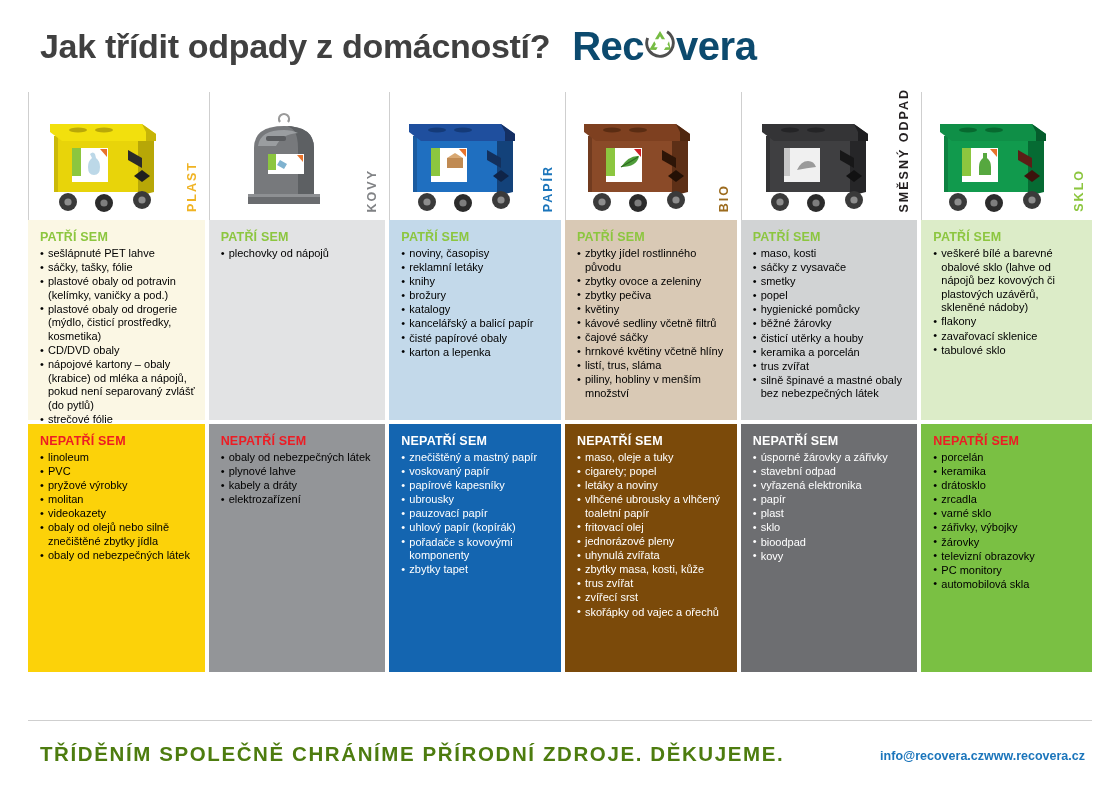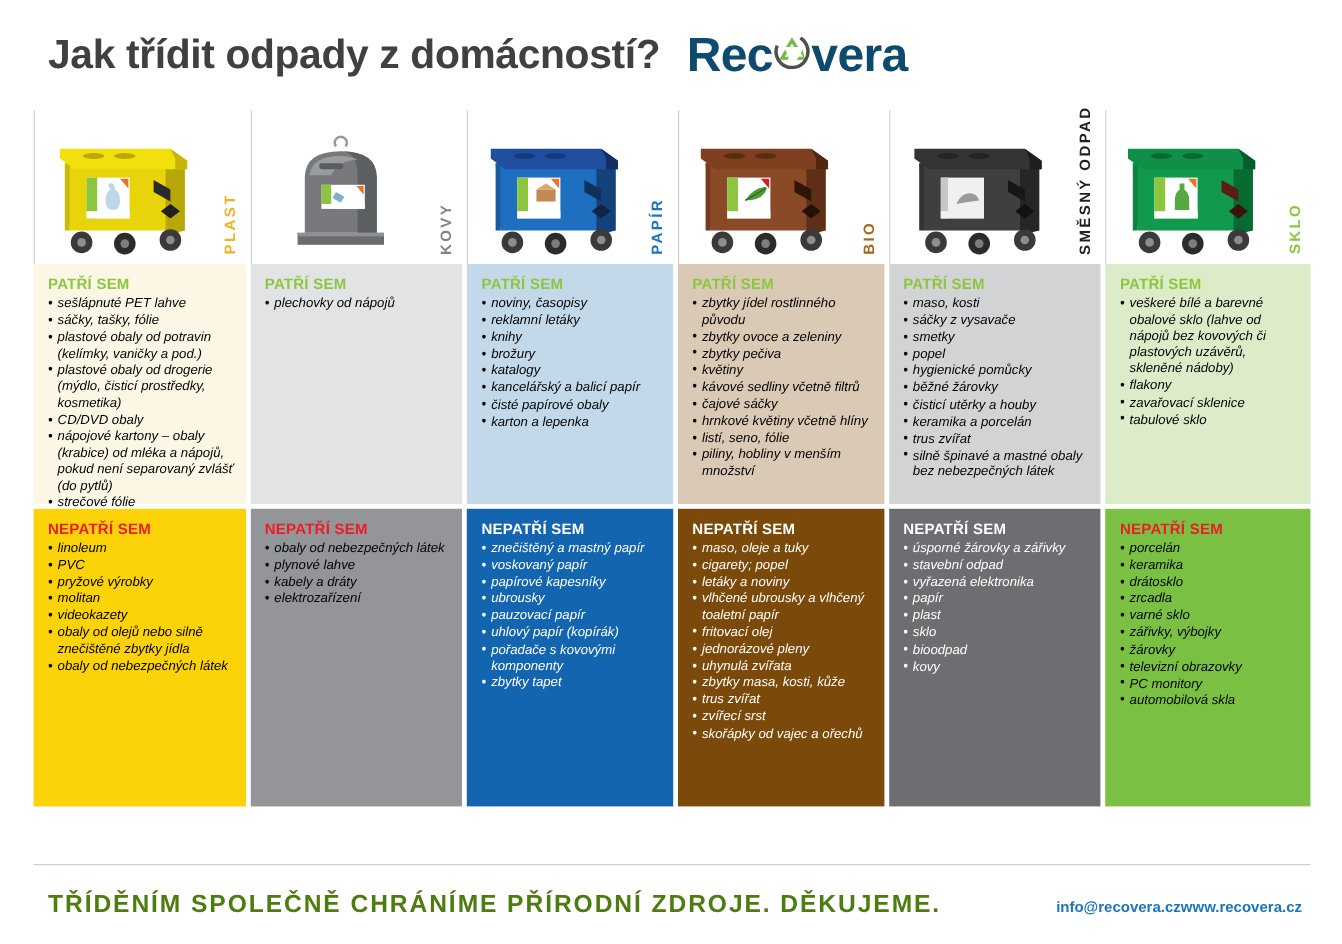--- a/index.html
+++ b/index.html
@@ -80,21 +80,21 @@
   .panel { padding: 10px 10px 10px 12px; }
   .panel.yes { height: 200px; }
   .panel.no  { height: 248px; margin-top: 4px; }
   .panel h3 {
     font-size: 12.5px; font-weight: bold; letter-spacing: .2px;
     margin-bottom: 3px;
   }
   .panel.yes h3 { color: #8cc63f; }
   .panel.no  h3 { color: #ed1c24; }
   .panel.no.dark h3 { color: #ffffff; }
-  .panel ul { list-style: none; font-style: italic; }
+  .panel ul { list-style: none; }
   .panel li {
     font-size: 11px; line-height: 13.6px;
     padding-left: 8px; position: relative;
     margin-bottom: 0.5px;
   }
   .panel li::before {
     content: "•"; position: absolute; left: 0; top: -0.5px; font-size: 11px;
   }
 
   
@@ -335,21 +335,21 @@
       <div class="panel yes" style="background:#d9c9b5">
         <h3>PATŘÍ SEM</h3>
         <ul>
           <li>zbytky jídel rostlinného původu</li>
           <li>zbytky ovoce a zeleniny</li>
           <li>zbytky pečiva</li>
           <li>květiny</li>
           <li>kávové sedliny včetně filtrů</li>
           <li>čajové sáčky</li>
           <li>hrnkové květiny včetně hlíny</li>
-          <li>listí, seno, fólie</li>
+          <li>listí, trus, sláma</li>
           <li>piliny, hobliny v menším množství</li>
         </ul>
       </div>
       <div class="panel no dark" style="background:#7b4a0a;color:#fff">
         <h3>NEPATŘÍ SEM</h3>
         <ul>
           <li>maso, oleje a tuky</li>
           <li>cigarety; popel</li>
           <li>letáky a noviny</li>
           <li>vlhčené ubrousky a vlhčený toaletní papír</li>

